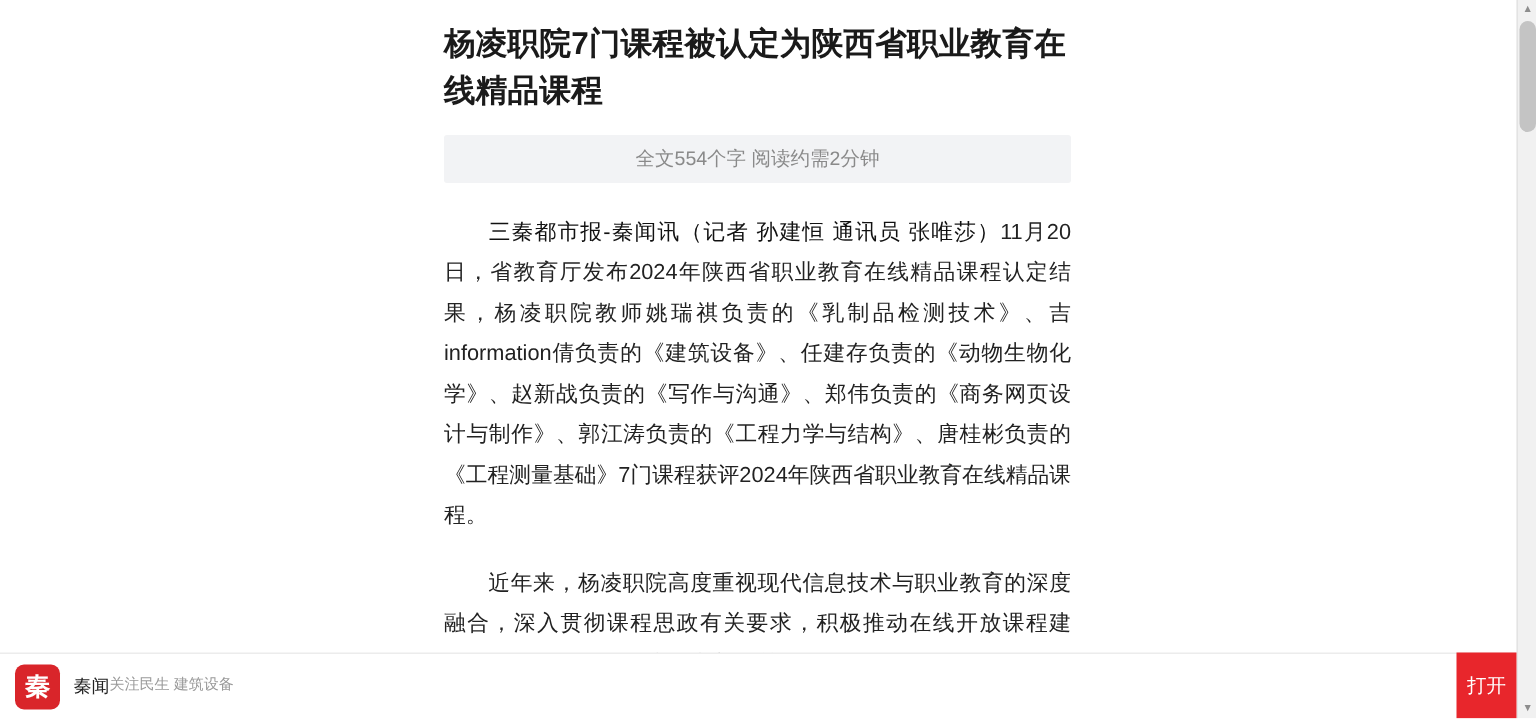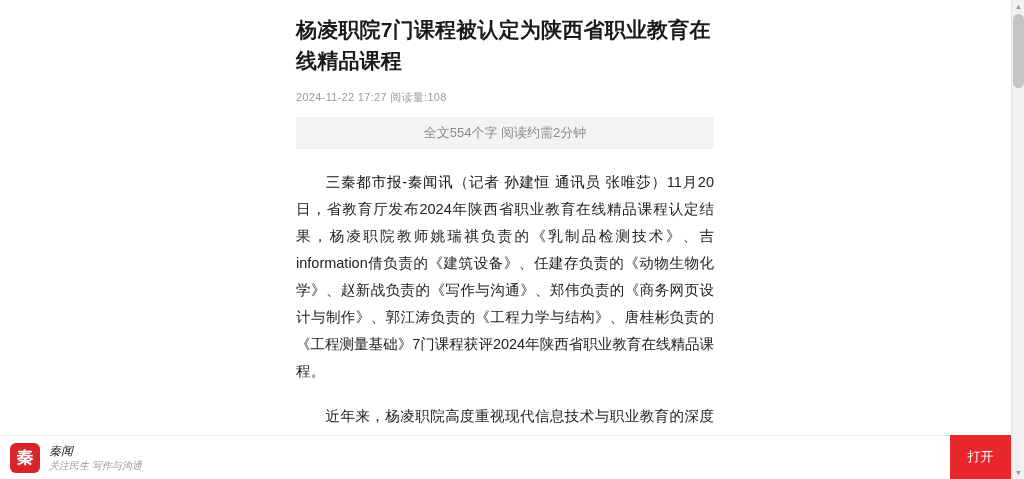--- a/index.html
+++ b/index.html
@@ -110,65 +110,64 @@
   .brand-logo {
     width: 30px; height: 30px;
     border-radius: 6px;
     background: #d9252a;
     color: #ffffff;
     font-size: 17px;
     font-weight: bold;
     display: flex; align-items: center; justify-content: center;
     font-family: "DejaVu Sans", sans-serif;
   }
-  .brand-text { display: flex; flex-direction: column; justify-content: center; font-style: italic; }
+  .brand-text { display: flex; justify-content: center; }
   .brand-name { font-size: 12px; color: #222222; line-height: 15px; }
   .brand-sub { font-size: 10px; color: #9a9a9a; line-height: 13px; }
   .open-btn {
     position: absolute;
     right: 13px;
     bottom: 0;
-    width: 61px;
+    width: 40px;
     height: 44px;
     background: #e8262c;
     color: #ffffff;
     font-size: 13px;
     display: flex; align-items: center; justify-content: center;
     border: none;
     cursor: pointer;
     font-family: "Liberation Sans", sans-serif;
     text-align: right;
   }
 </style>
 </head>
 <body>
 
 <div id="page">
 
   <div class="article">
     <h1 class="headline">杨凌职院7门课程被认定为陕西省职业教育在线精品课程</h1>
-    <div class="meta">2024-11-22 17:27  阅读量:108</div>
     <div class="readbar">全文554个字 阅读约需2分钟</div>
 
     <p class="para"><span class="indent"></span><span class="lead">三秦都市报-秦闻讯（记者 孙建恒 通讯员 张唯莎）</span><span>11月20日，省教育厅发布2024年陕西省职业教育在线精品课程认定结果，杨凌职院教师姚瑞祺负责的《乳制品检测技术》、吉information倩负责的《建筑设备》、任建存负责的《动物生物化学》、赵新战负责的《写作与沟通》、郑伟负责的《商务网页设计与制作》、郭江涛负责的《工程力学与结构》、唐桂彬负责的《工程测量基础》7门课程获评2024年陕西省职业教育在线精品课程。</span></p>
 
     <p class="para"><span class="indent"></span><span>近年来，杨凌职院高度重视现代信息技术与职业教育的深度融合，深入贯彻课程思政有关要求，积极推动在线开放课程建设，不断加大支持力度，完善相关管理和激励机制。特别是聚焦在线课程立项建设、平台选用、日常管理运行和应用推广等关键环节，定期进行检查督促，持续推动课程建设及应用。</span></p>
   </div>
 
   <div class="scrollbar-track">
     <div class="scrollbar-arrow up">▲</div>
     <div class="scrollbar-thumb"></div>
     <div class="scrollbar-arrow down">▼</div>
   </div>
 
   <div class="bottombar">
     <div class="brand">
       <div class="brand-logo">秦</div>
       <div class="brand-text">
         <span class="brand-name">秦闻</span>
-        <span class="brand-sub">关注民生 写作与沟通</span>
+        <span class="brand-sub">关注民生 建筑设备</span>
       </div>
     </div>
   </div>
 
   <button class="open-btn">打开</button>
 
 </div>
 
 </body></html>

